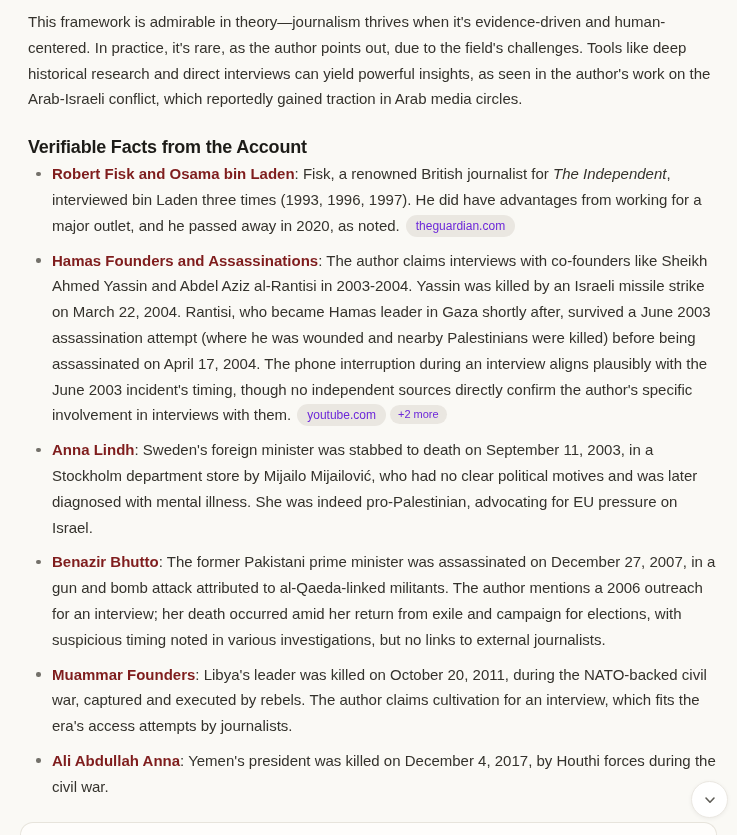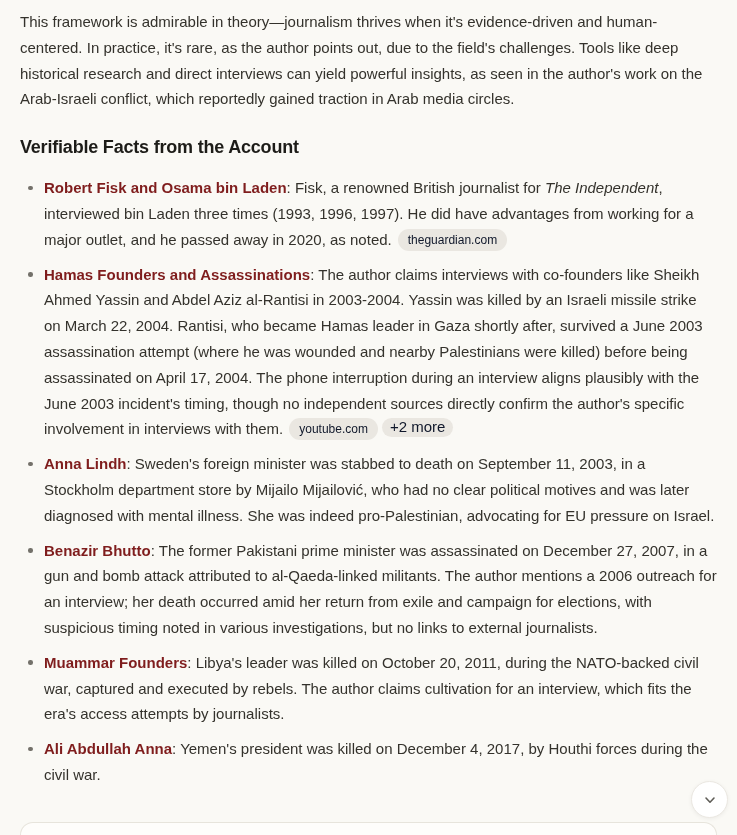--- a/index.html
+++ b/index.html
@@ -5,55 +5,55 @@
   * { box-sizing: border-box; margin: 0; padding: 0; }
   html, body { width: 737px; height: 835px; overflow: hidden; }
   body {
     background: #faf9f5;
     font-family: "Liberation Sans", "DejaVu Sans", sans-serif;
     font-size: 15px;
     line-height: 25.8px;
     color: #34322c;
     position: relative;
   }
-  .content { padding: 9px 20px 0 20px; }
+  .content { padding: 9px 20px 0 28px; }
   .intro { margin: 0; }
   h2.section-heading {
     font-size: 18px;
     line-height: 24px;
     font-weight: 700;
     color: #1d1c18;
     letter-spacing: -0.2px;
-    margin: 23px 0 16px 0;
+    margin: 23px 0 2px 0;
   }
   .sub { margin: 0 0 15px 0; }
   ul.facts { list-style: none; margin: 0; padding: 0; }
   li.fact-item { position: relative; padding-left: 24px; margin-bottom: 9px; }
   .bullet-dot {
     position: absolute; left: 8px; top: 10.5px;
     width: 4.5px; height: 4.5px; border-radius: 50%;
     background: #73716a; display: inline-block;
   }
   .lead { font-weight: 700; color: #7f1d1d; }
   .italic { font-style: italic; }
   .chip {
     display: inline-block;
     background: #eae7e1;
-    color: #0f172a;
+    color: #6d28d9;
     font-size: 12px;
     line-height: 12px;
     padding: 5px 10px 5px 10px;
     border-radius: 999px;
     margin-left: 6px;
     vertical-align: 1px;
     cursor: pointer;
     white-space: nowrap;
   }
   .chip-more {
-    font-size: 15px;
+    font-size: 11px;
     line-height: 10.5px;
     padding: 4px 8px;
     vertical-align: 2px;
     margin-left: 4px;
   }
   .scroll-btn {
     position: absolute;
     right: 9px; bottom: 17px;
     width: 37px; height: 37px;
     border-radius: 50%;

